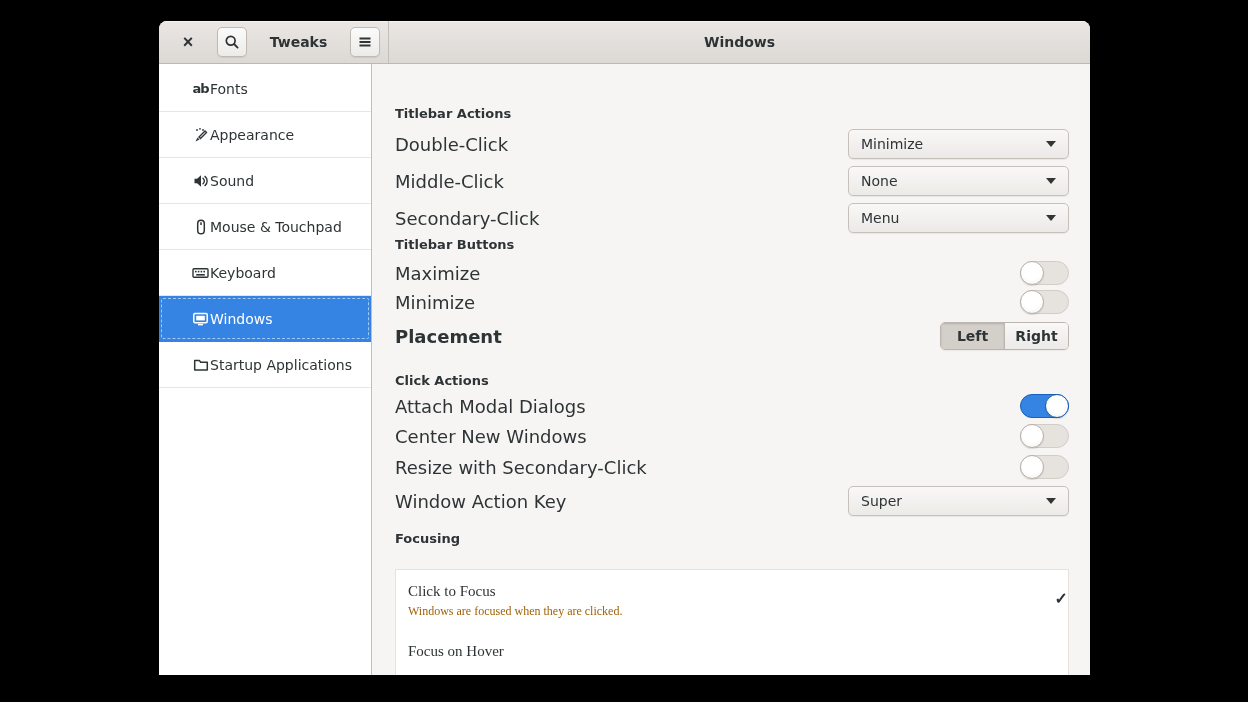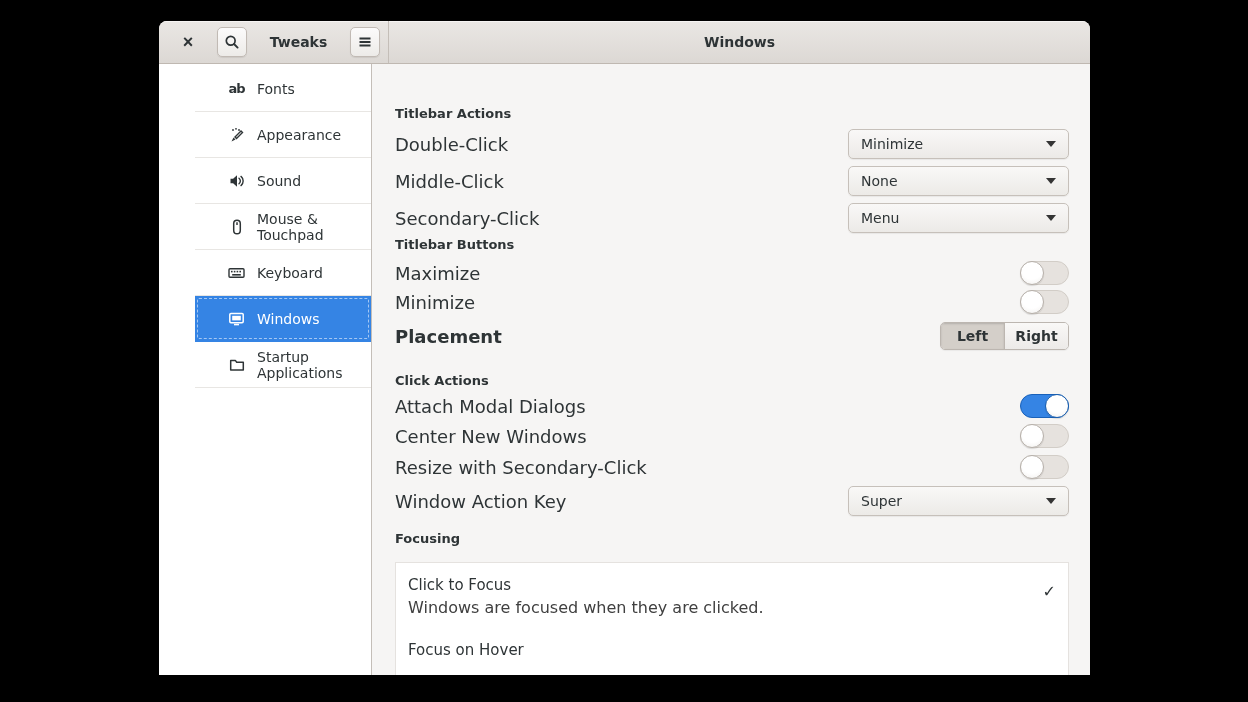--- a/index.html
+++ b/index.html
@@ -39,22 +39,22 @@
   .search-btn{margin-left:16px;}
   .menu-btn{margin-left:auto;margin-right:0;}
   .hdr-app-title{flex:1;text-align:center;}
   
   .main{flex:1;display:flex;min-height:0;}
   .sidebar{
     width:213px;flex:none;background:#fff;border-right:1px solid #c4beb8;
     padding-top:2px;box-sizing:border-box;
   }
   .side-item{
-    height:45px;display:flex;align-items:center;gap:11px;padding-left:32px;
-    border-bottom:1px solid #e8e6e3;font-size:14px;color:#2e3436;position:relative;margin-left:36px;
+    height:45px;display:flex;align-items:center;padding-left:32px;
+    border-bottom:1px solid #e8e6e3;font-size:14px;color:#2e3436;position:relative;
   }
   .side-item .icon{width:19px;height:17px;display:flex;align-items:center;justify-content:center;color:#2e3436;flex:none;}
   .side-item.selected{background:#3584e4;color:#fff;border-bottom-color:#3584e4;}
   .side-item.selected .icon{color:#fff;}
   .side-item.selected::after{
     content:"";position:absolute;inset:2px;border:1px dashed rgba(255,255,255,.55);
     border-radius:2px;pointer-events:none;
   }
   .fonts-glyph{font-weight:bold;font-size:13px;letter-spacing:-1px;line-height:1;}
   
@@ -111,27 +111,28 @@
     box-shadow:0 1px 1px rgba(0,0,0,.05);
   }
   .segment{
     width:63px;display:flex;align-items:center;justify-content:center;
     font-size:14px;background:linear-gradient(#f9f8f7,#eceae8);
   }
   .segment.active{background:#d4cfc9;box-shadow:inset 0 1px 2px rgba(0,0,0,.15);}
   .segment + .segment{border-left:1px solid #bcb6b0;}
   
   .card{
-    margin-top:16px;background:#fff;border:1px solid #e5e2df;border-bottom:none;
-    padding:13px 12px 20px 12px;
+    margin-top:23px;background:#fff;border:1px solid #e5e2df;border-bottom:none;
+    padding:13px 0 20px 12px;
+    font-family:Liberation Serif, serif;
   }
   .card-row{display:flex;justify-content:space-between;}
   .card-row + .card-row{margin-top:24px;}
   .card-title{font-size:15px;}
-  .card-sub{font-size:16px;color:#404040;margin-top:4px;white-space:nowrap;}
+  .card-sub{font-size:12px;color:#a16207;margin-top:4px;white-space:nowrap;}
   .check{font-size:16px;font-weight:bold;color:#2e3436;margin-top:6px;flex:none;}
   svg{display:block;}
 </style>
 </head>
 <body>
 
 <div class="window">
 
   <div class="headerbar">
     <div class="headerbar-left">

